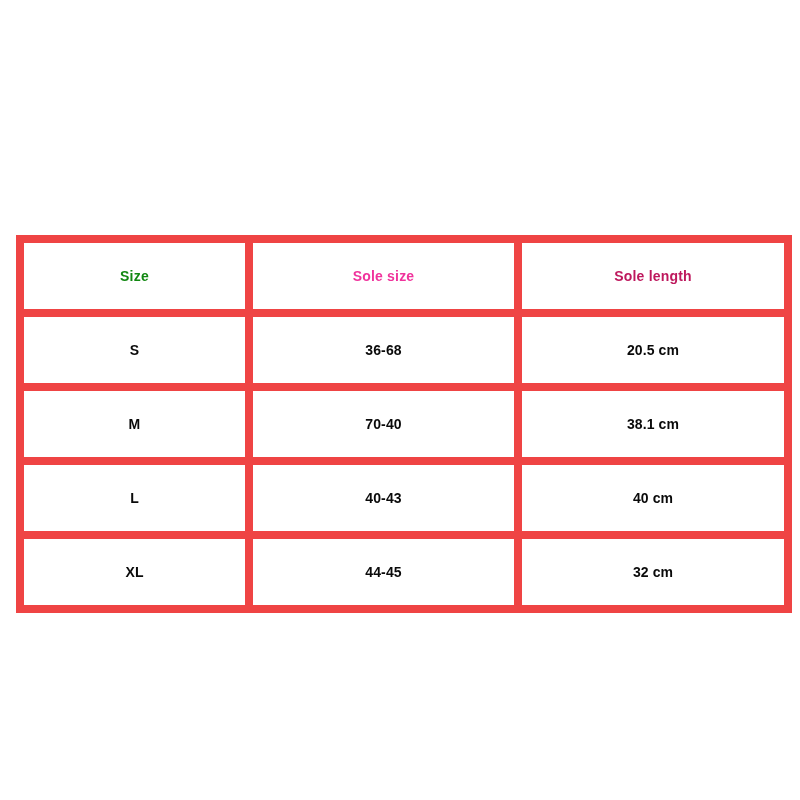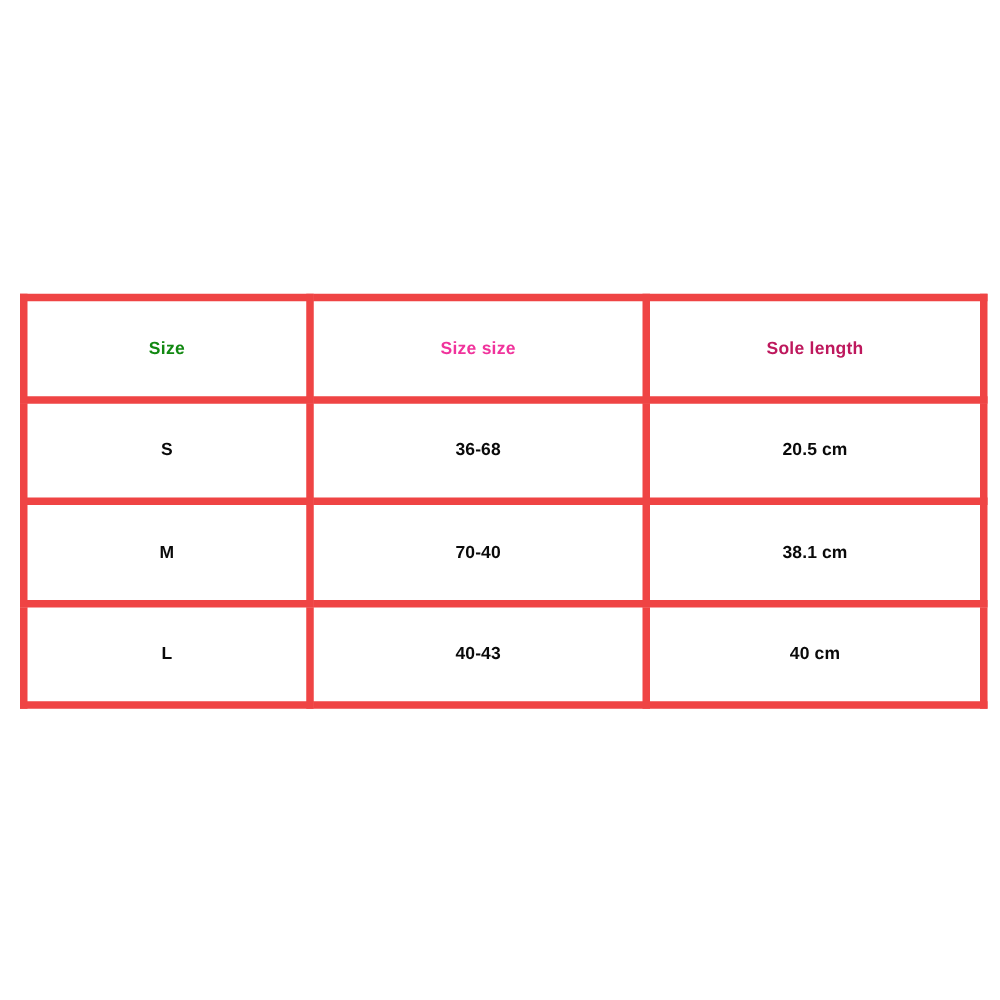--- a/index.html
+++ b/index.html
@@ -20,21 +20,21 @@
     position: absolute;
     left: 16px;
     top: 235px;
     width: 768px;
     height: 332px;
     border-collapse: collapse;
     table-layout: fixed;
   }
 
   #size-chart-table td {
-    border: 6px solid #ef4444;
+    border: 8px solid #ef4444;
     text-align: center;
     vertical-align: middle;
     padding: 0;
     background: #ffffff;
   }
 
   
   col.col-size      { width: 229px; }
   col.col-shoe      { width: 269px; }
   col.col-sole      { width: 270px; }
@@ -71,21 +71,21 @@
     <col class="col-size">
     <col class="col-shoe">
     <col class="col-sole">
   </colgroup>
   <tbody>
     <tr class="header-row">
       <td>
         <span class="hdr-label hdr-size">Size</span>
       </td>
       <td>
-        <span class="hdr-label hdr-shoe">Size size</span>
+        <span class="hdr-label hdr-shoe">Sole size</span>
       </td>
       <td>
         <span class="hdr-label hdr-sole">Sole length</span>
       </td>
     </tr>
 
     <tr class="data-row">
       <td>
         <span class="cell-value">S</span>
       </td>
@@ -114,14 +114,25 @@
         <span class="cell-value">L</span>
       </td>
       <td>
         <span class="cell-value">40-43</span>
       </td>
       <td>
         <span class="cell-value">40 cm</span>
       </td>
     </tr>
 
+    <tr class="data-row">
+      <td>
+        <span class="cell-value">XL</span>
+      </td>
+      <td>
+        <span class="cell-value">44-45</span>
+      </td>
+      <td>
+        <span class="cell-value">32 cm</span>
+      </td>
+    </tr>
   </tbody>
 </table>
 
 </body></html>

